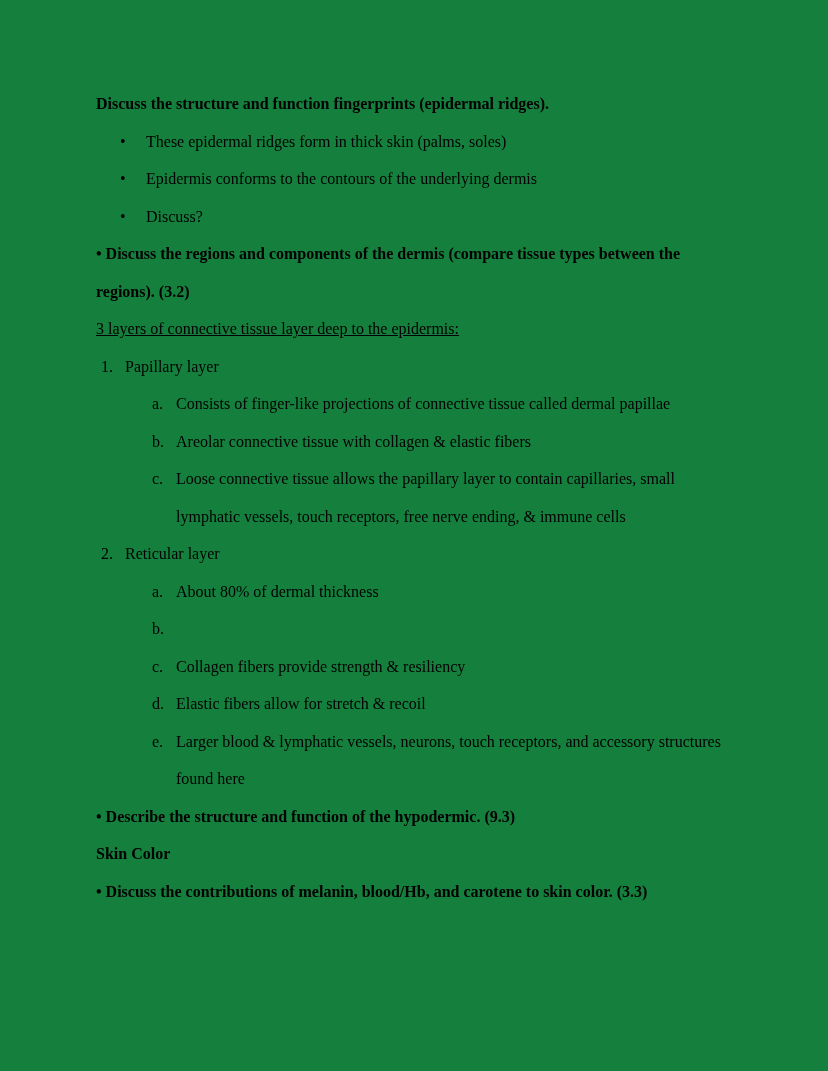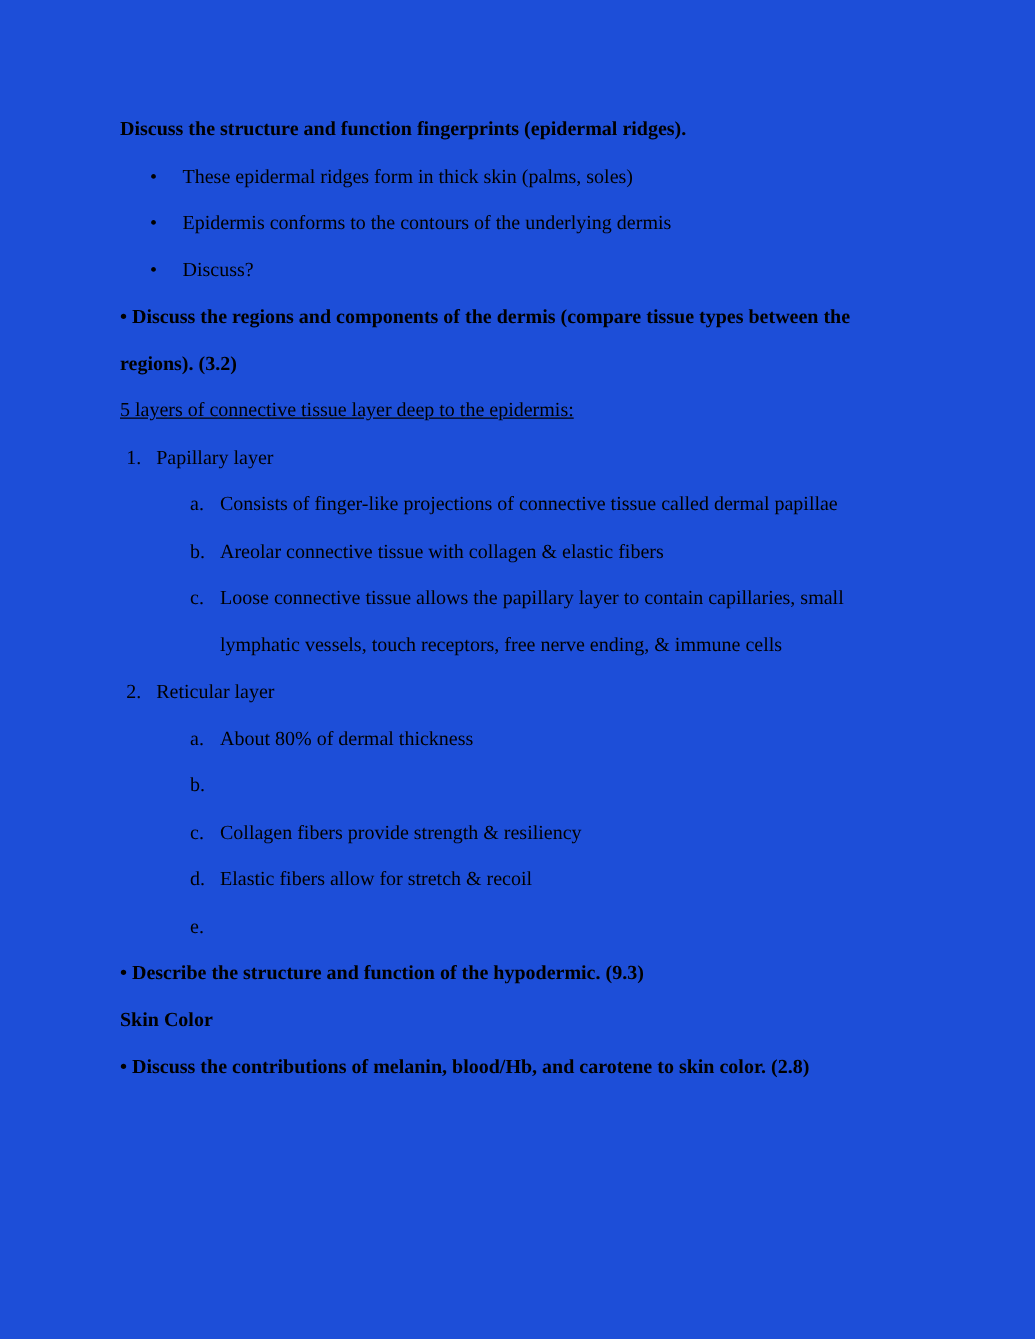--- a/index.html
+++ b/index.html
@@ -4,21 +4,21 @@
 <style>
   html, body {
     margin: 0;
     padding: 0;
     background: #ffffff;
   }
   .page {
     position: relative;
     width: 828px;
     height: 1071px;
-    background: #1d4ed8;
+    background: #15803d;
     box-sizing: border-box;
     padding: 85px 96px 0 96px;
     font-family: "Liberation Serif", "DejaVu Serif", serif;
     font-size: 16px;
     color: #000000;
     overflow: hidden;
   }
   .block {
     line-height: 37.5px;
     margin: 0;
@@ -79,21 +79,21 @@
     <span class="text">Epidermis conforms to the contours of the underlying dermis</span>
   </div>
 
   <div class="block list-item bullet-item">
     <span class="marker">•</span>
     <span class="text">Discuss?</span>
   </div>
 
   <div class="block heading">• Discuss the regions and components of the dermis (compare tissue types between the regions). (3.2)</div>
 
-  <div class="block underline-line">5 layers of connective tissue layer deep to the epidermis:</div>
+  <div class="block underline-line">3 layers of connective tissue layer deep to the epidermis:</div>
 
   <div class="block list-item numbered-item">
     <span class="marker">1.</span>
     <span class="text">Papillary layer</span>
   </div>
 
   <div class="block list-item letter-item">
     <span class="marker">a.</span>
     <span class="text">Consists of finger-like projections of connective tissue called dermal papillae</span>
   </div>
@@ -127,22 +127,23 @@
     <span class="text">Collagen fibers provide strength &amp; resiliency</span>
   </div>
 
   <div class="block list-item letter-item">
     <span class="marker">d.</span>
     <span class="text">Elastic fibers allow for stretch &amp; recoil</span>
   </div>
 
   <div class="block list-item letter-item">
     <span class="marker">e.</span>
+    <span class="text">Larger blood &amp; lymphatic vessels, neurons, touch receptors, and accessory structures found here</span>
   </div>
 
   <div class="block heading">• Describe the structure and function of the hypodermic. (9.3)</div>
 
   <div class="block heading">Skin Color</div>
 
-  <div class="block heading">• Discuss the contributions of melanin, blood/Hb, and carotene to skin color. (2.8)</div>
+  <div class="block heading">• Discuss the contributions of melanin, blood/Hb, and carotene to skin color. (3.3)</div>
 
 
 </div>
 
 </body></html>

